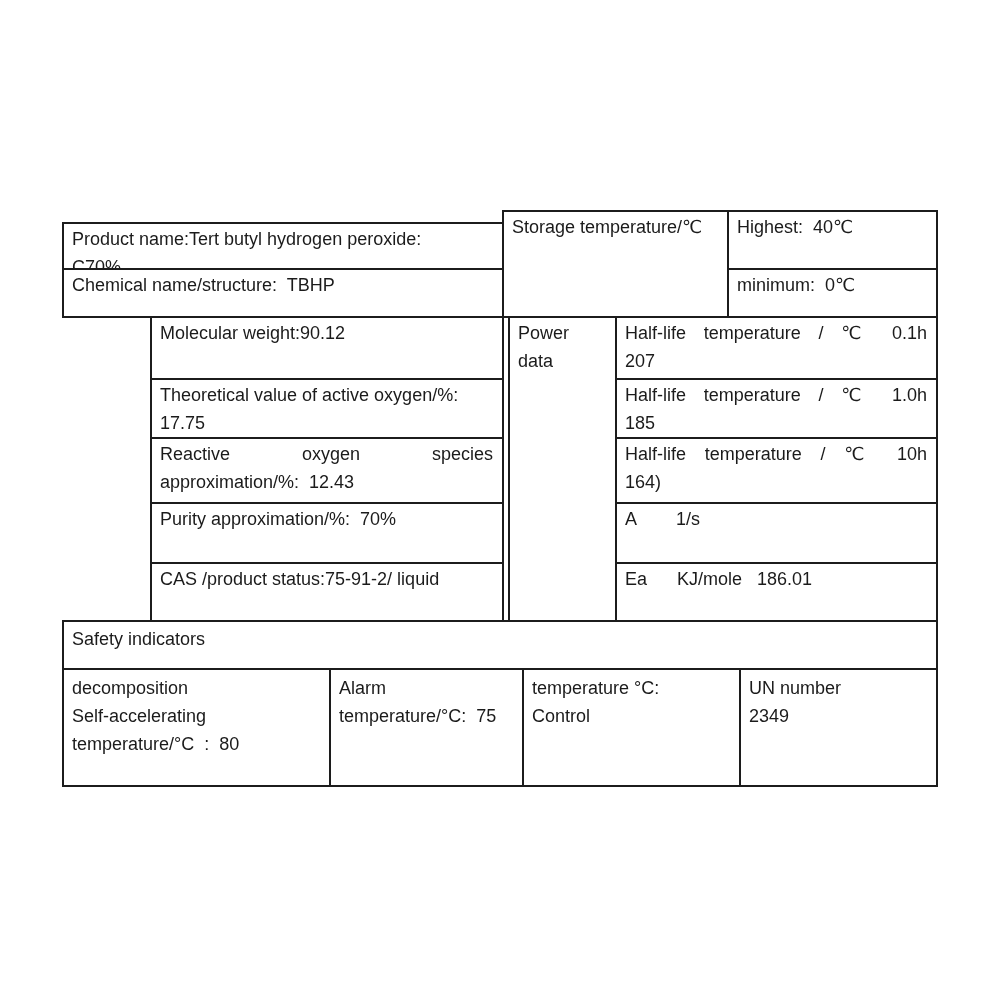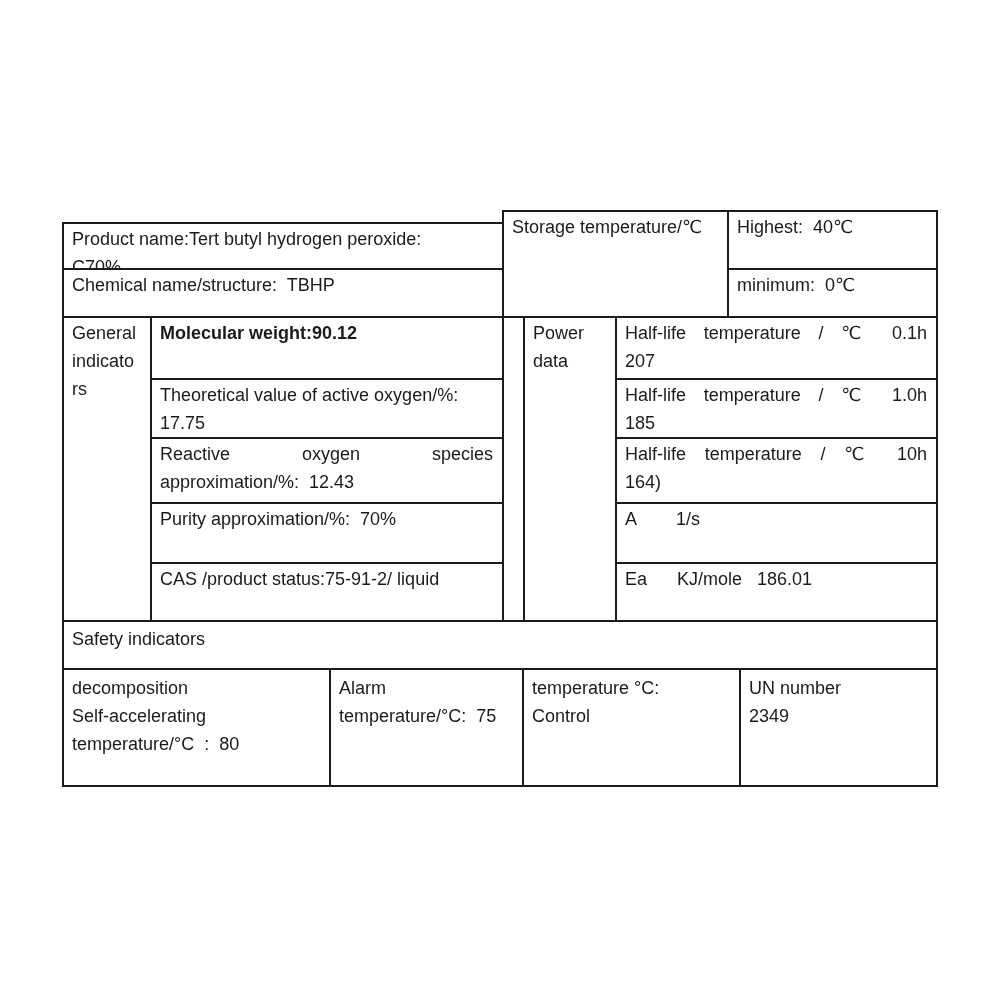--- a/index.html
+++ b/index.html
@@ -39,27 +39,22 @@
   </div>
 
   <div class="cell" style="left:727px;top:210px;width:211px;height:60px;">
     <div class="line">Highest:  40℃</div>
   </div>
 
   <div class="cell" style="left:727px;top:268px;width:211px;height:50px;">
     <div class="line">minimum:  0℃</div>
   </div>
 
-  <div class="cell" style="left:62px;top:316px;width:90px;height:306px;">
-    <div class="line">General</div>
-    <div class="line">indicato</div>
-    <div class="line">rs</div>
-  </div>
 
-  <div class="cell" style="left:150px;top:316px;width:354px;height:76px;font-weight:bold;">
+  <div class="cell" style="left:150px;top:316px;width:354px;height:76px;">
     <div class="line">Molecular weight:90.12</div>
   </div>
 
   <div class="cell" style="left:150px;top:378px;width:354px;height:61px;">
     <div class="line">Theoretical value of active oxygen/%:</div>
     <div class="line">17.75</div>
   </div>
 
   <div class="cell" style="left:150px;top:437px;width:354px;height:85px;">
     <div class="line just">Reactive oxygen species</div>
@@ -67,21 +62,21 @@
   </div>
 
   <div class="cell" style="left:150px;top:502px;width:354px;height:62px;">
     <div class="line">Purity approximation/%:  70%</div>
   </div>
 
   <div class="cell" style="left:150px;top:562px;width:354px;height:60px;">
     <div class="line">CAS /product status:75-91-2/ liquid</div>
   </div>
 
-  <div class="cell" style="left:523px;top:316px;width:115px;height:306px;">
+  <div class="cell" style="left:508px;top:316px;width:115px;height:306px;">
     <div class="line">Power</div>
     <div class="line">data</div>
   </div>
 
   <div class="cell" style="left:615px;top:316px;width:323px;height:64px;">
     <div class="line just">Half-life temperature / ℃ 0.1h</div>
     <div class="line">207</div>
   </div>
 
   <div class="cell" style="left:615px;top:378px;width:323px;height:61px;">

